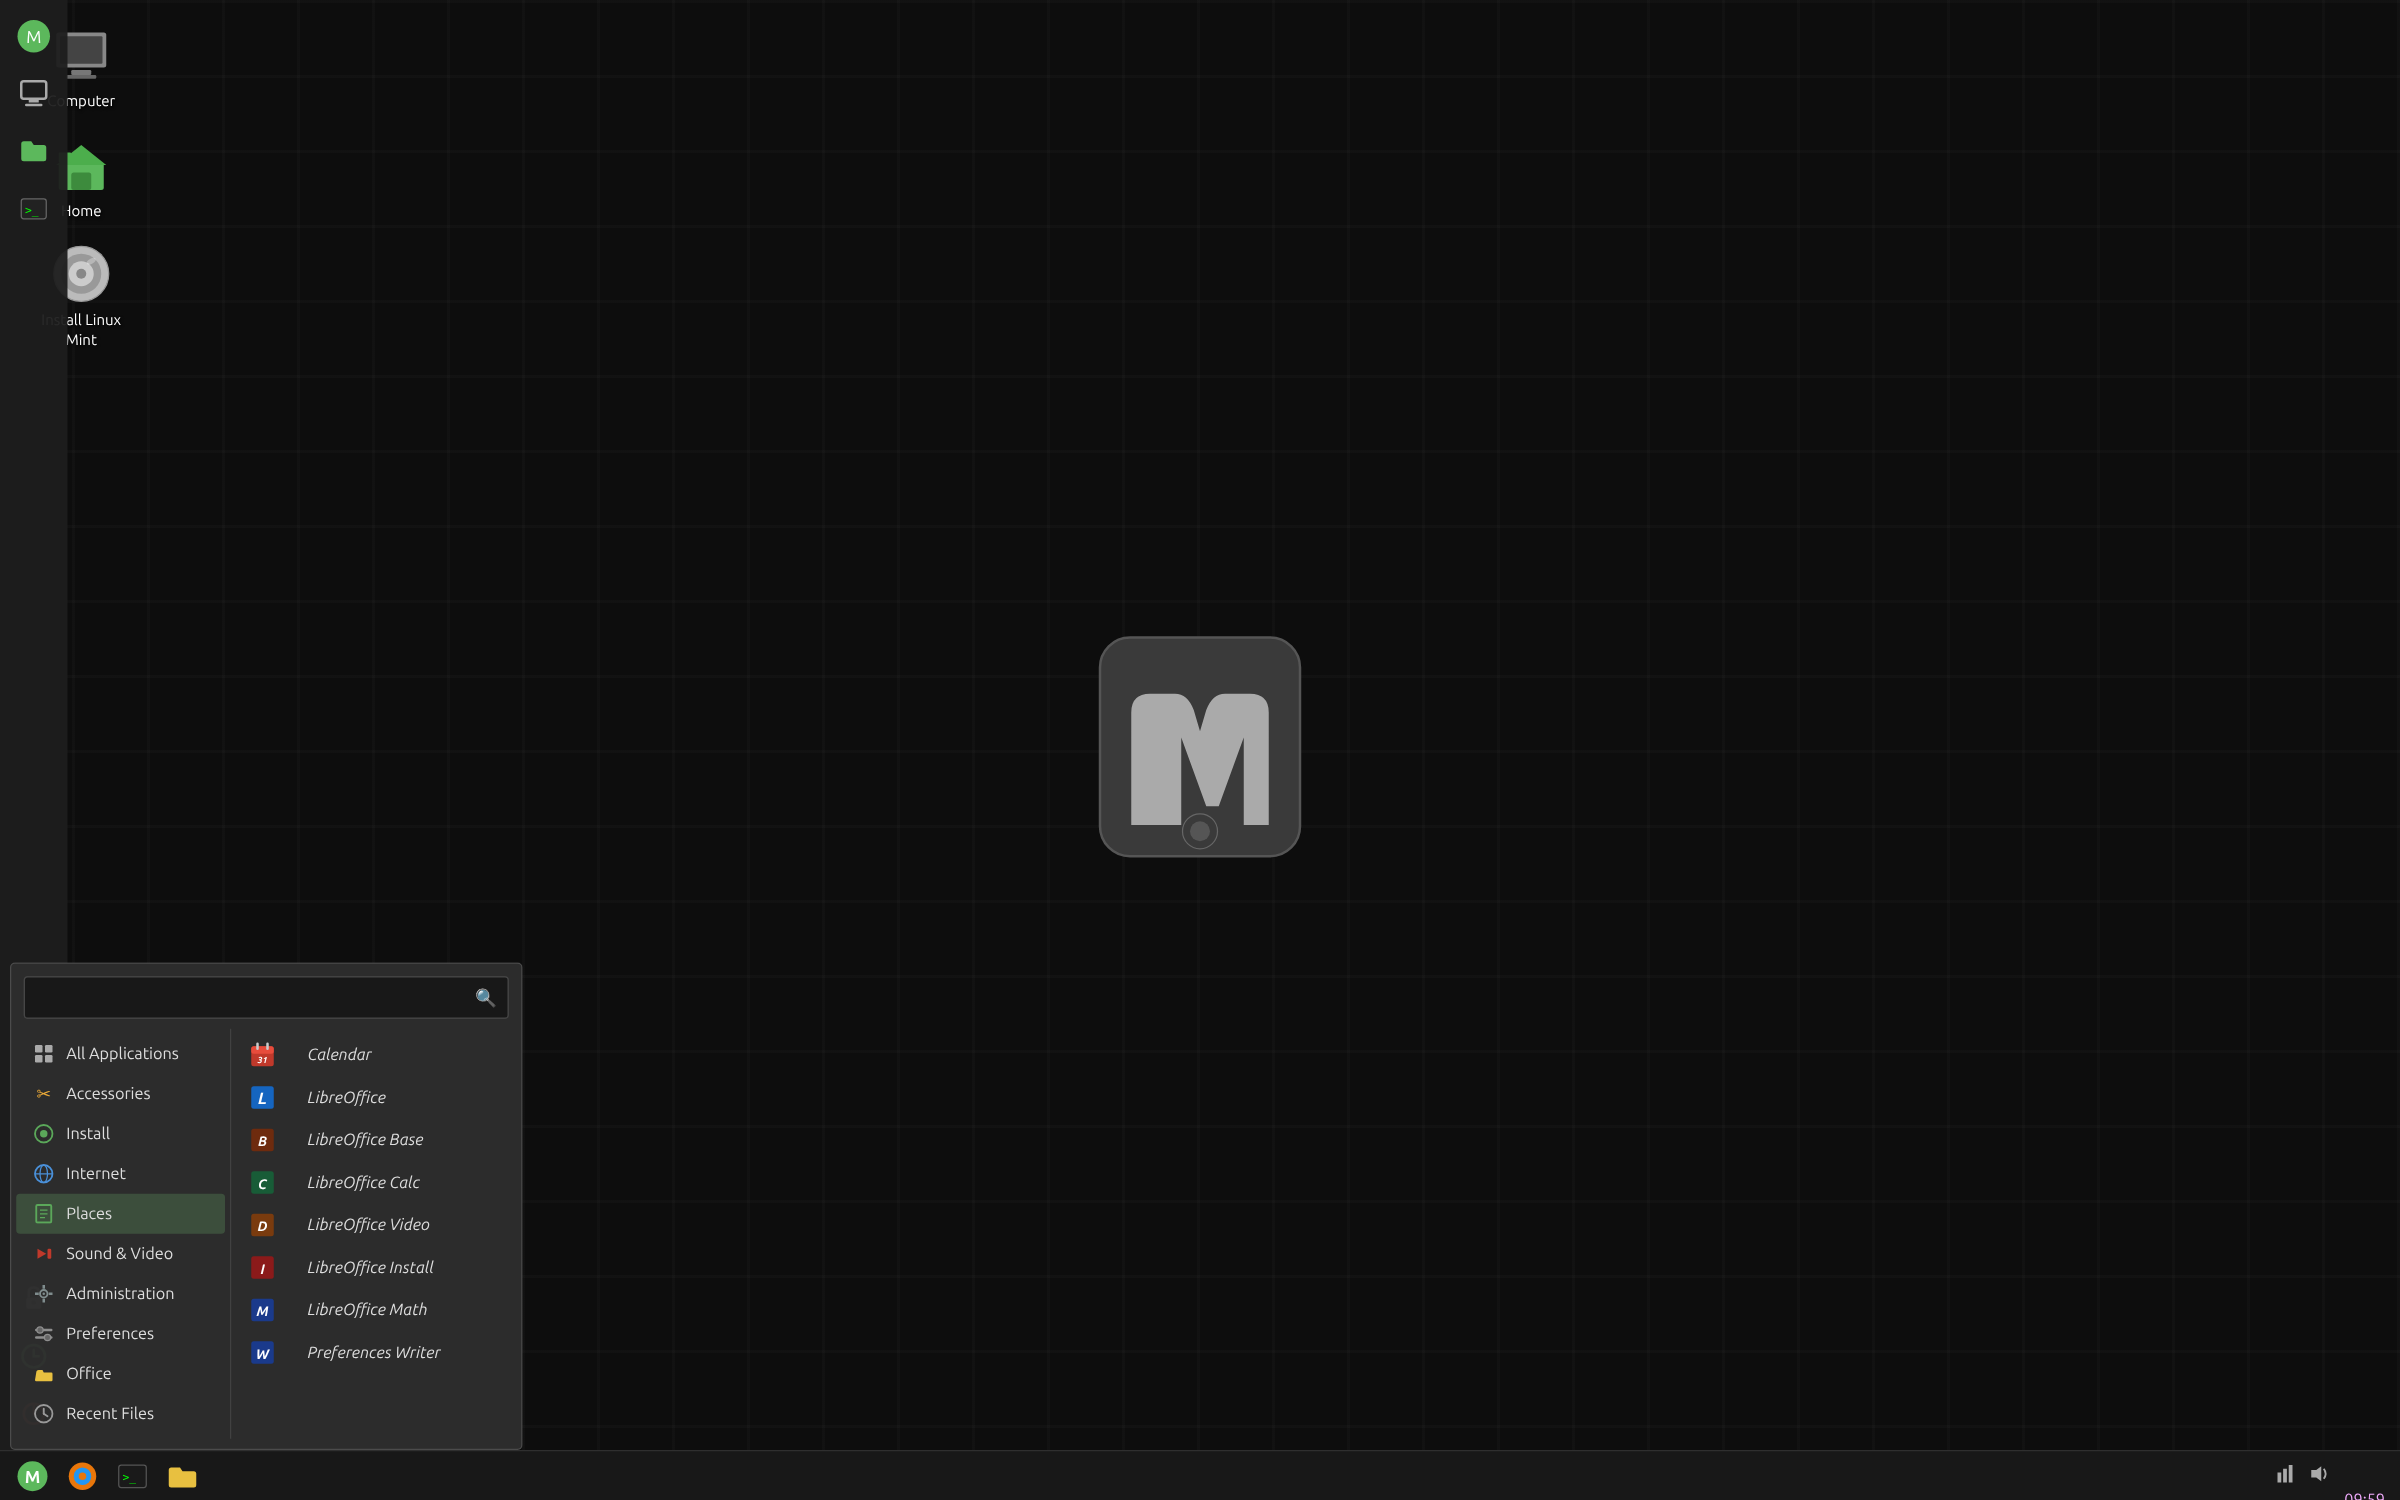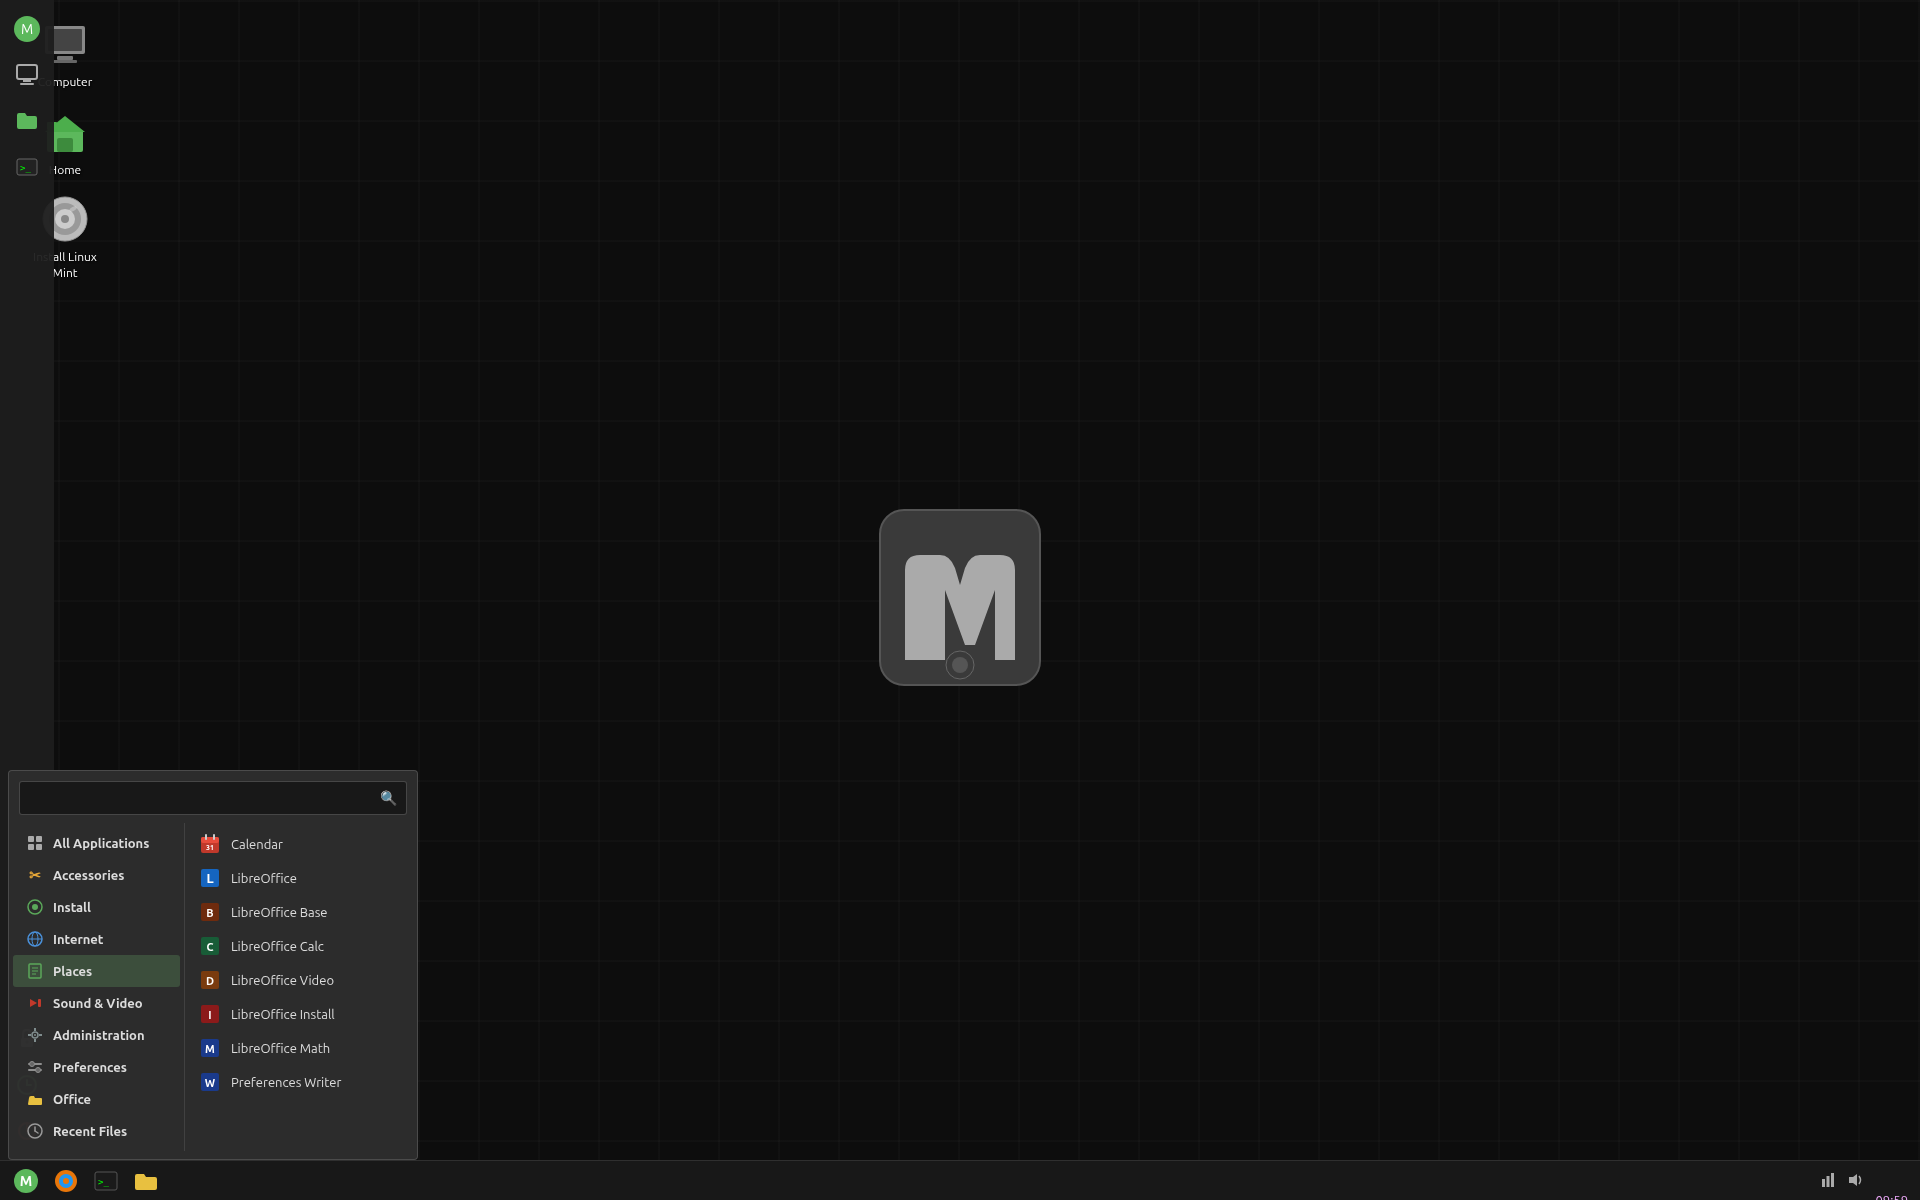--- a/index.html
+++ b/index.html
@@ -204,21 +204,20 @@
 
     .app-menu-content {
       display: flex;
       gap: 0;
     }
 
     
     .category-list {
       width: 175px;
       padding: 4px 0;
-      font-weight: bold;
     }
 
     .category-item {
       display: flex;
       align-items: center;
       gap: 8px;
       padding: 6px 12px;
       cursor: pointer;
       color: #ddd;
       font-size: 13px;
@@ -243,25 +242,26 @@
     
     .app-list {
       flex: 1;
       padding: 4px 0;
       border-left: 1px solid rgba(255,255,255,0.1);
     }
 
     .app-item {
       display: flex;
       align-items: center;
-      gap: 10px;
+      gap: 25px;
       padding: 6px 14px;
       cursor: pointer;
       color: #ddd;
       font-size: 13px;
+      font-style: italic;
     }
 
     .app-icon {
       width: 22px;
       height: 22px;
       display: flex;
       align-items: center;
       justify-content: center;
       flex-shrink: 0;
       font-size: 16px;

